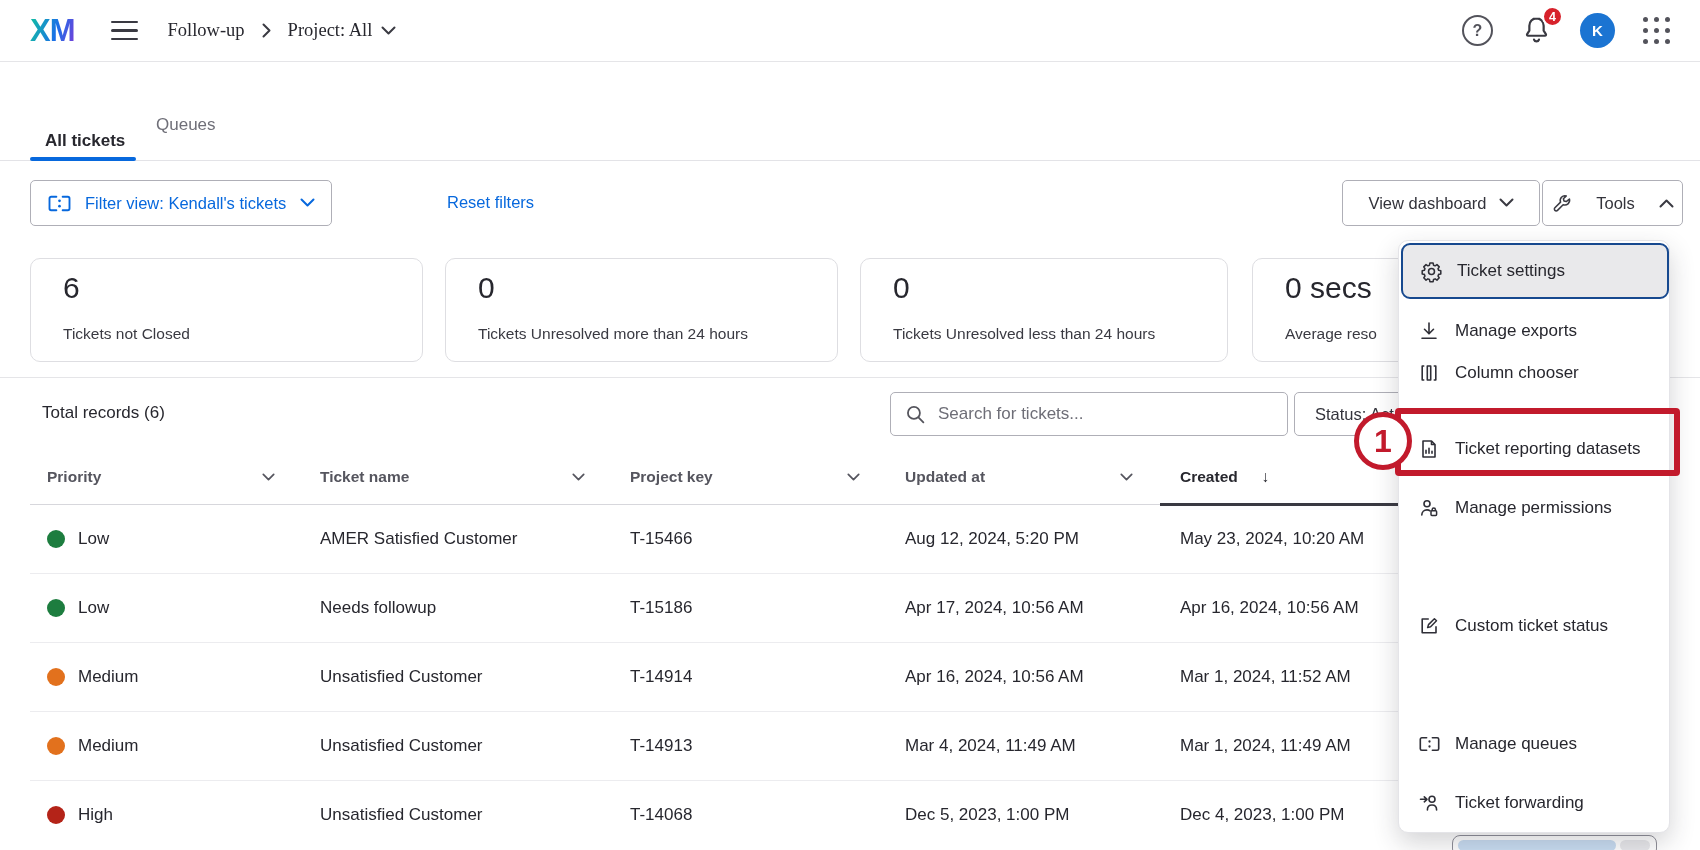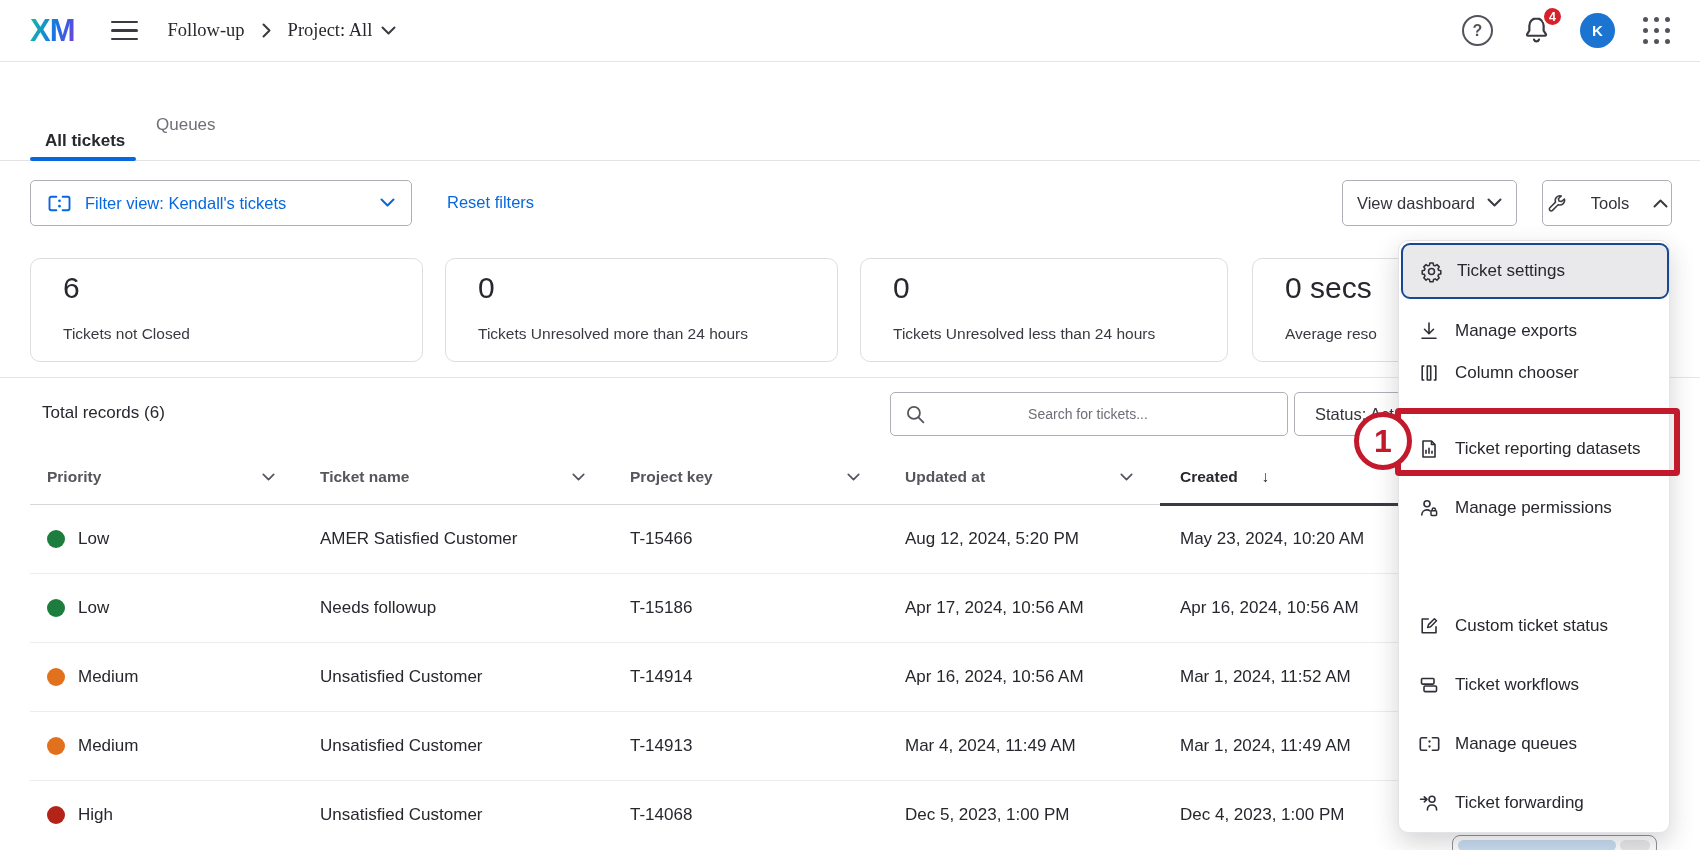--- a/index.html
+++ b/index.html
@@ -36,43 +36,43 @@
   
   .tabs-border { position:absolute; top:160px; left:0; width:1700px; height:1px; background:#E3E3E7; }
   .tab { position:absolute; top:115px; font-size:17px; cursor:pointer; }
   .tab-all { left:45px; font-weight:700; color:#27272E;margin-top:16px; }
   .tab-queues { left:156px; color:#6F6F78; }
   .tab-underline { position:absolute; top:157px; left:30px; width:106px; height:4px; background:#0768DD; border-radius:2px; }
 
   
   .btn { background:#fff; border:1px solid #AFAFB7; border-radius:5px; display:flex; align-items:center;
          cursor:pointer; font-size:16.5px; color:#33333B; }
-  .filter-btn { position:absolute; left:30px; top:180px; width:382px; height:46px; padding:0 16px; color:#0768DD; }
+  .filter-btn { position:absolute; left:30px; top:180px; width:302px; height:46px; padding:0 16px; color:#0768DD; }
   .filter-btn .chev { margin-left:auto; }
   .filter-label { margin-left:13px; }
   .reset-link { position:absolute; left:447px; top:193px; font-size:16.5px; color:#0768DD; cursor:pointer; }
-  .dash-btn { position:absolute; left:1342px; top:180px; width:175px; height:46px; justify-content:center; gap:12px; }
-  .tools-btn { position:absolute; left:1542px; top:180px; width:130px; height:46px; justify-content:center; gap:24px; }
+  .dash-btn { position:absolute; left:1342px; top:180px; width:198px; height:46px; justify-content:center; gap:12px; }
+  .tools-btn { position:absolute; left:1542px; top:180px; width:141px; height:46px; justify-content:center; gap:24px; }
 
   
   .card { position:absolute; top:258px; height:104px; background:#fff; border:1px solid #DEDEE2; border-radius:10px; }
   .card-val { position:absolute; left:32px; top:12px; font-size:30px; color:#27272E; }
   .card-label { position:absolute; left:32px; bottom:18px; font-size:15.5px; color:#3A3A42; white-space:nowrap; }
   .card1 { left:30px;  width:393px; }
   .card2 { left:445px; width:393px; }
   .card3 { left:860px; width:368px; }
   .card4 { left:1252px; width:418px; }
   .section-divider { position:absolute; top:377px; left:0; width:1700px; height:1px; background:#E5E5E8; }
 
   
   .total-records { position:absolute; left:42px; top:403px; font-size:17px; color:#27272E; }
   .search-box { position:absolute; left:890px; top:392px; width:398px; height:44px; border:1px solid #AFAFB7;
                 border-radius:5px; display:flex; align-items:center; padding:0 14px; background:#fff; }
-  .search-box input { border:none; outline:none; font-size:14px; color:#27272E; margin-left:12px; width:300px;
-                      font-family:"Liberation Sans", sans-serif;text-align:center; }
+  .search-box input { border:none; outline:none; font-size:17px; color:#27272E; margin-left:12px; width:300px;
+                      font-family:"Liberation Sans", sans-serif; }
   .search-box input::placeholder { color:#6E6E77; }
   .status-btn { position:absolute; left:1294px; top:392px; width:186px; height:44px; padding:0 20px; }
 
   
   .thead { position:absolute; top:460px; left:0; width:1700px; height:45px; }
   .th { position:absolute; top:8px; font-size:15.5px; font-weight:700; color:#55555E; }
   .th-chev { position:absolute; top:13px; }
   .th-created { color:#27272E; display:flex; gap:24px; align-items:center; }
   .head-border { position:absolute; top:504px; left:30px; width:1640px; height:1px; background:#D7D7DC; }
   .sort-border { position:absolute; top:503px; left:1160px; width:510px; height:2.5px; background:#3A3A42; }
@@ -346,29 +346,20 @@
     </div>
     <div class="mi mi-6">
       <span class="ico">
         <svg width="22" height="22" viewBox="0 0 22 22">
             <path d="M18 11.2v6.6H4.2V4h6.6" fill="none" stroke="#2F2F37" stroke-width="1.6" stroke-linejoin="round"></path>
             <path d="M9.6 12.6l.9-3 5.9-5.9 2.1 2.1-5.9 5.9z" fill="none" stroke="#2F2F37" stroke-width="1.5" stroke-linejoin="round"></path>
           </svg>
       </span>
       <span>Custom ticket status</span>
     </div>
-    <div class="mi mi-7">
-      <span class="ico">
-        <svg width="22" height="22" viewBox="0 0 22 22">
-            <rect x="3.5" y="4.5" width="12.5" height="5.6" rx="1" fill="none" stroke="#2F2F37" stroke-width="1.6"></rect>
-            <rect x="6" y="12" width="12.5" height="5.6" rx="1" fill="none" stroke="#2F2F37" stroke-width="1.6"></rect>
-          </svg>
-      </span>
-      <span>Ticket workflows</span>
-    </div>
     <div class="mi mi-8">
       <span class="ico">
         <svg width="23" height="18" viewBox="0 0 24 18">
             <path d="M9 2.5H4A1.6 1.6 0 0 0 2.4 4.1v9.8A1.6 1.6 0 0 0 4 15.5h5M15 2.5h5a1.6 1.6 0 0 1 1.6 1.6v9.8a1.6 1.6 0 0 1-1.6 1.6h-5" fill="none" stroke="#2F2F37" stroke-width="1.7" stroke-linecap="round"></path>
             <circle cx="12" cy="6.4" r="1.2" fill="#2F2F37"></circle>
             <circle cx="12" cy="11.6" r="1.2" fill="#2F2F37"></circle>
           </svg>
       </span>
       <span>Manage queues</span>
     </div>

